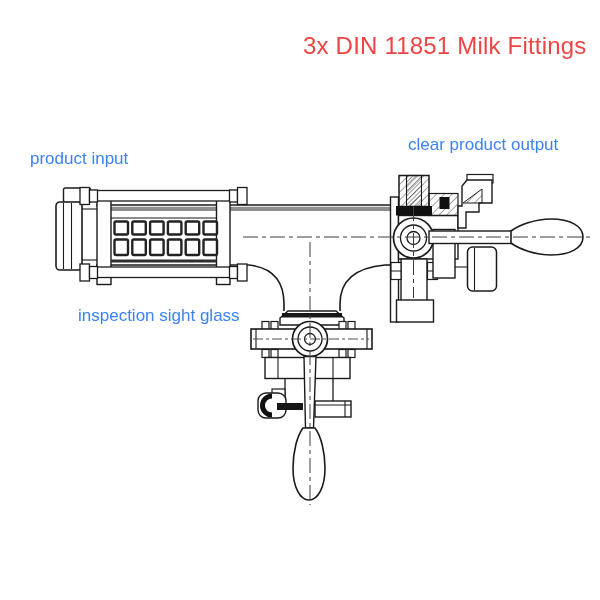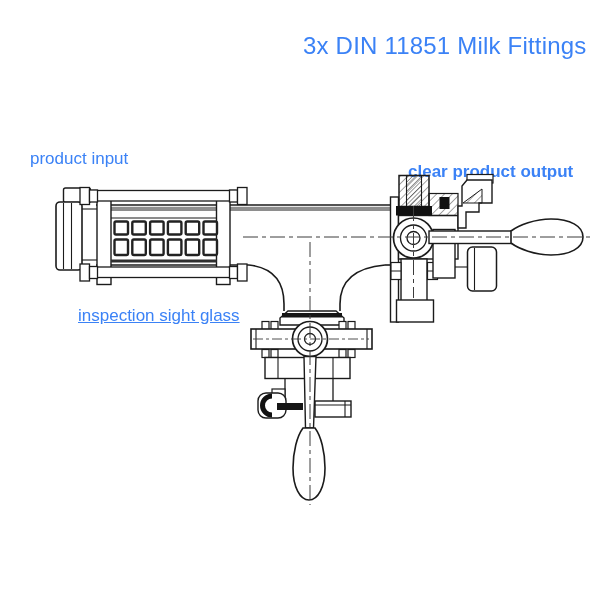--- a/index.html
+++ b/index.html
@@ -2,28 +2,28 @@
 <html><head>
 <meta charset="utf-8">
 <style>
   html,body{margin:0;padding:0;background:#ffffff;}
   .stage{
     position:relative;width:600px;height:600px;background:#ffffff;overflow:hidden;
     font-family:"Liberation Sans", sans-serif;color:#1a1a1a;
   }
   .title{
     position:absolute;left:303px;top:32px;font-size:24px;font-weight:500;
-    letter-spacing:0.2px;color:#3b82f6;white-space:nowrap;
+    letter-spacing:0.2px;color:#ef4444;white-space:nowrap;
   }
   .lbl{
     position:absolute;font-size:17px;font-weight:500;color:#3b82f6;white-space:nowrap;
   }
   .lbl-input{left:30px;top:149px;}
-  .lbl-clear{left:408px;top:162px;font-weight:bold;}
-  .lbl-sight{left:78px;top:306px;text-decoration:underline;}
+  .lbl-clear{left:408px;top:135px;}
+  .lbl-sight{left:78px;top:306px;}
   .lbl-dirty{left:229px;top:513px;}
   svg{position:absolute;left:0;top:0;}
   .ln{stroke:#1b1b1b;fill:none;}
   .fw{fill:#ffffff;stroke:#1b1b1b;}
 </style>
 </head>
 <body>
 
 <div class="stage">
 

